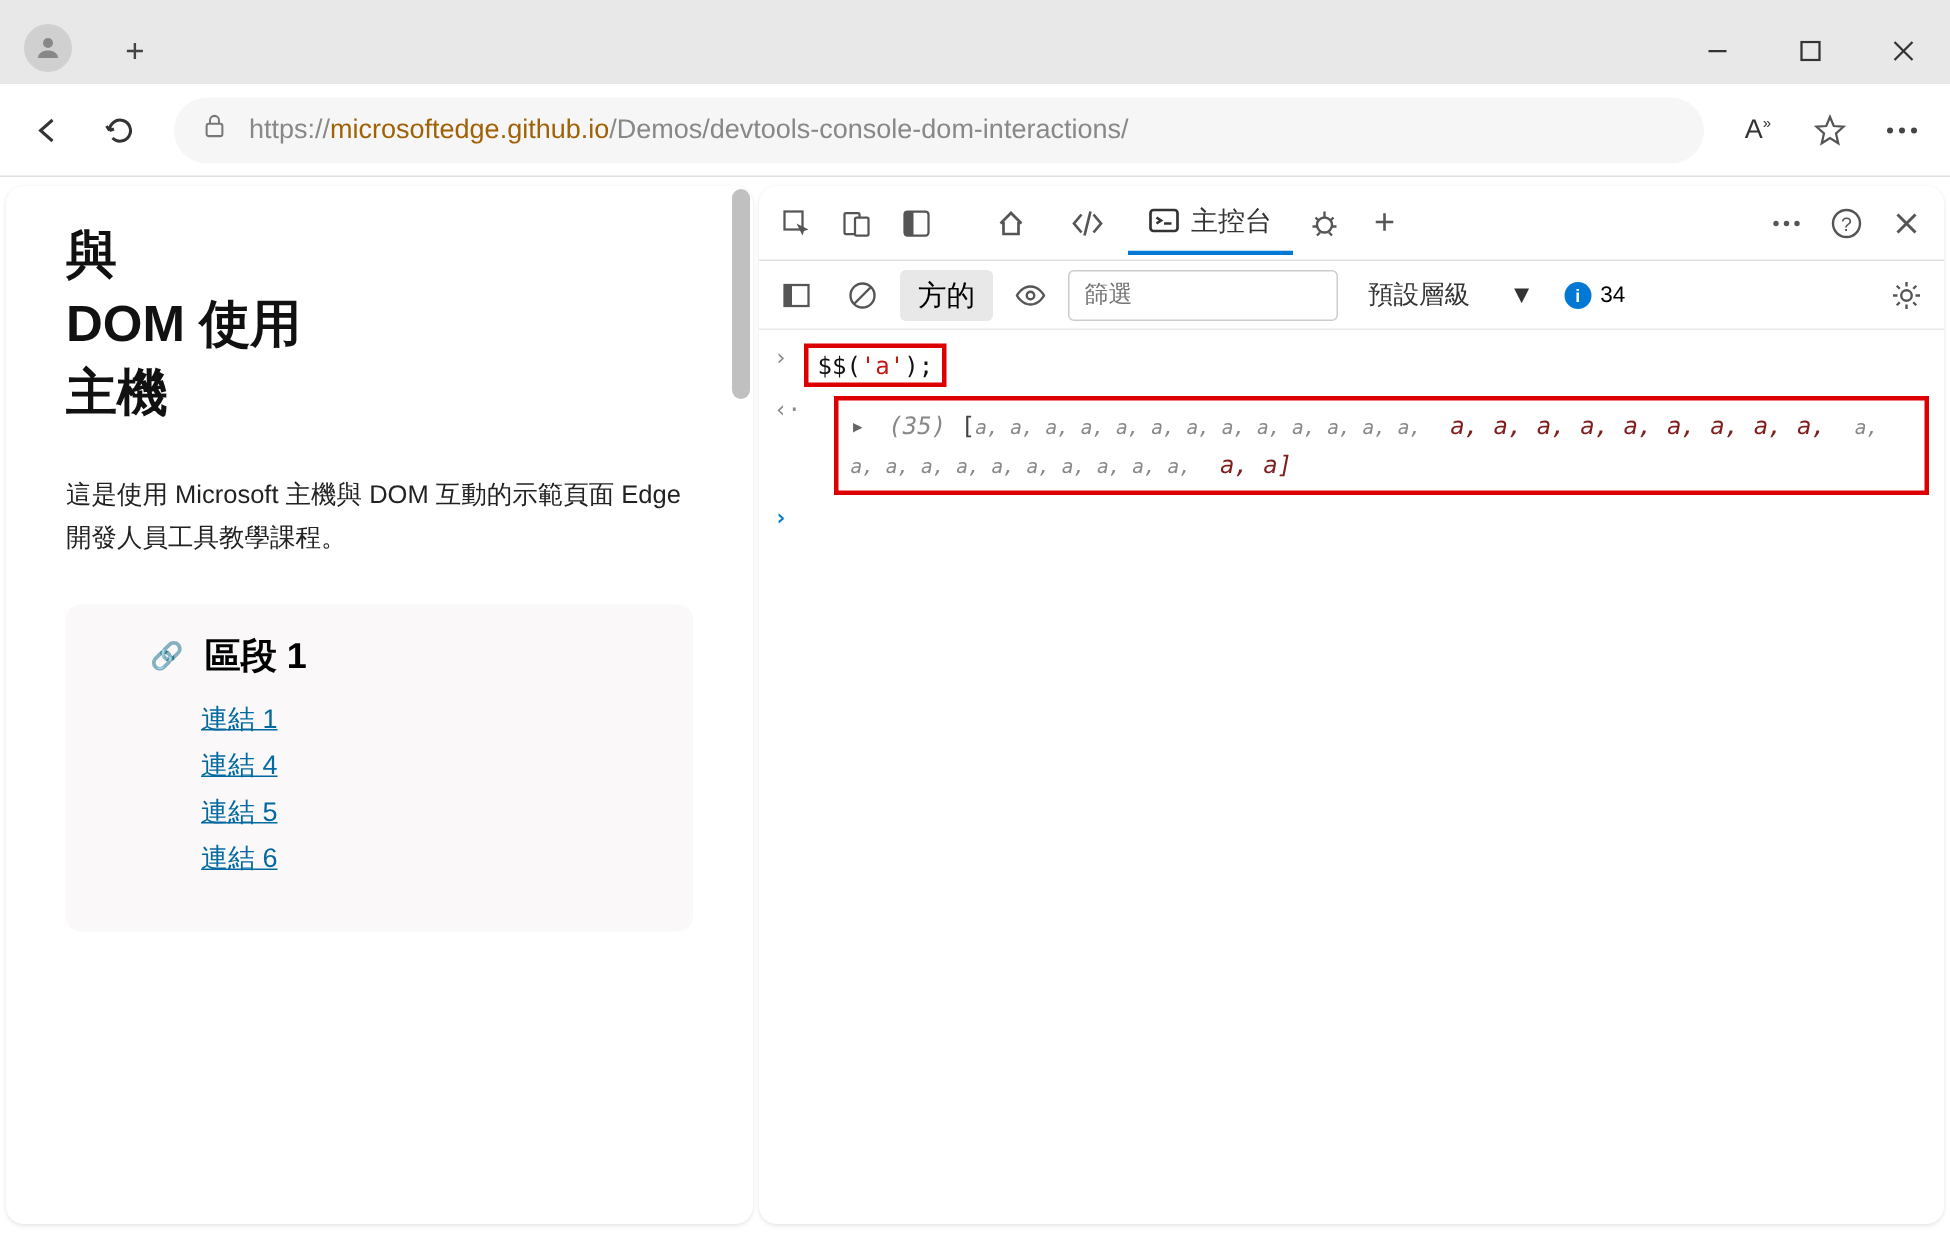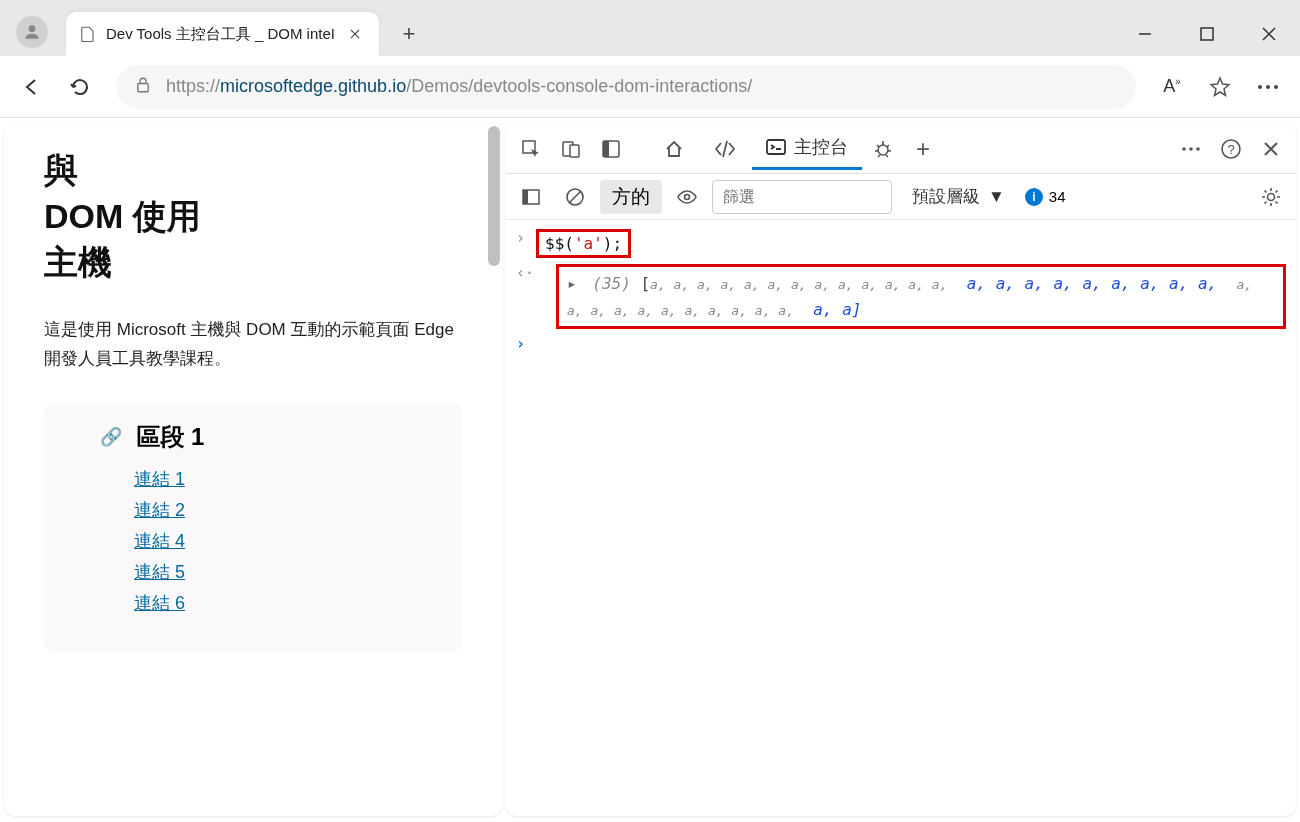--- a/index.html
+++ b/index.html
@@ -16,21 +16,21 @@
   .newtab { width: 40px; height: 40px; display: flex; align-items: center; justify-content: center; margin-left: 10px; margin-bottom: 2px; cursor: pointer; font-size: 22px; color: #444; }
   .window-controls { margin-left: auto; display: flex; }
   .wc-btn { width: 62px; height: 44px; display: flex; align-items: center; justify-content: center; cursor: pointer; color: #333; }
   
   
   .toolbar { height: 62px; background: #fff; display: flex; align-items: center; padding: 0 8px; border-bottom: 1px solid #e0e0e0; }
   .tb-btn { width: 48px; height: 48px; display: flex; align-items: center; justify-content: center; cursor: pointer; color: #333; font-size: 22px; border-radius: 6px; }
   .addressbar { flex: 1; height: 44px; background: #f6f6f6; border-radius: 22px; display: flex; align-items: center; padding: 0 18px; margin: 0 12px; }
   .lock-icon { margin-right: 14px; color: #666; }
   .url { font-size: 18px; color: #888; }
-  .url .host { color: #0c4a6e; text-align: center; }
+  .url .host { color: #a16207; text-align: center; }
   
   
   .main-area { display: flex; height: calc(100% - 118px); background: #fff; padding: 6px 4px; gap: 4px; }
   .page-pane { width: 498px; background: #fff; border-radius: 12px; box-shadow: 0 1px 3px rgba(0,0,0,0.1); overflow-y: auto; position: relative; }
   .page-content { padding: 24px 40px; }
   .page-content h1 { font-size: 34px; font-weight: 600; line-height: 1.35; margin-bottom: 30px; color: #111; }
   .page-content p { font-size: 17px; line-height: 1.7; margin-bottom: 22px; color: #222; }
   .page-content p b { font-weight: 700; }
   .section-box { background: #faf8f8; border-radius: 10px; padding: 18px 30px 30px 90px; margin-top: 30px; }
   .section-heading { font-size: 24px; font-weight: 600; margin-bottom: 14px; display: flex; align-items: center; gap: 14px; }
@@ -42,61 +42,48 @@
   
   .devtools { flex: 1; background: #fff; border-radius: 12px; box-shadow: 0 1px 3px rgba(0,0,0,0.1); display: flex; flex-direction: column; overflow: hidden; }
   .dt-topbar { height: 50px; display: flex; align-items: center; padding: 0 6px; border-bottom: 1px solid #e0e0e0; gap: 2px; }
   .dt-ic { width: 38px; height: 38px; display: flex; align-items: center; justify-content: center; cursor: pointer; color: #555; border-radius: 4px; }
   .dt-tab { height: 42px; padding: 0 14px; display: flex; align-items: center; gap: 8px; font-size: 18px; color: #333; cursor: pointer; border-radius: 6px 6px 0 0; }
   .dt-tab.active { border-bottom: 3px solid #0078d4; background: #fff; }
   .dt-spacer { flex: 1; }
   .dt-filterbar { height: 46px; display: flex; align-items: center; padding: 0 6px; border-bottom: 1px solid #e8e8e8; gap: 6px; }
   .dt-label-box { background: #e8e8e8; padding: 4px 12px; font-size: 19px; border-radius: 4px; font-weight: 500; }
   .dt-filter-input { width: 180px; height: 34px; border: 1px solid #ccc; border-radius: 4px; padding: 0 10px; font-size: 16px; }
-  .dt-level { font-size: 17px; color: #333; margin-left: 14px; display: flex; align-items: center; gap: 8px; }
+  .dt-level { font-size: 17px; color: #333; margin-left: 14px; display: flex; align-items: center; gap: 26px; }
   .issue-count { display: flex; align-items: center; gap: 6px; font-size: 15px; margin-left: 14px; }
   .issue-badge { width: 18px; height: 18px; background: #0078d4; border-radius: 50%; display: flex; align-items: center; justify-content: center; color: #fff; font-size: 12px; font-weight: bold; }
   
   
   .console-body { flex: 1; padding: 6px 10px; font-family: Consolas, monospace; font-size: 16px; overflow: auto; }
   .console-row { display: flex; align-items: flex-start; padding: 3px 0; }
   .console-caret { width: 20px; color: #888; font-size: 15px; flex-shrink: 0; }
   .highlight-box { border: 3px solid #d00; display: inline-block; padding: 2px 6px; }
   .cmd-text { color: #111; }
   .cmd-str { color: #c41a16; }
   .result-box { border: 3px solid #d00; padding: 4px 8px; margin-left: 20px; line-height: 1.6; flex: 1; }
   .result-count { color: #888; font-style: italic; }
   .result-arr { color: #444; }
-  .result-a { color: #1d4ed8; font-style: italic; }
+  .result-a { color: #7f1d1d; font-style: italic; }
   .result-a2 { color: #888; font-style: italic; font-size: 13px; }
   .expand-tri { color: #666; margin-right: 6px; }
   .prompt-caret { color: #0078d4; font-weight: bold; }
 </style>
 </head>
 <body>
 
 <div class="titlebar">
   <div class="profile">
     <svg viewBox="0 0 24 24">
         <circle cx="12" cy="8" r="4" fill="#888"></circle>
         <path d="M4 20c0-4 4-6 8-6s8 2 8 6" fill="#888"></path>
       </svg>
-  </div>
-  <div class="tab">
-    <span class="tab-icon">
-      <svg viewBox="0 0 24 24" width="18" height="18">
-          <path d="M6 3h9l5 5v13a1 1 0 01-1 1H6a1 1 0 01-1-1V4a1 1 0 011-1z" fill="none" stroke="#666" stroke-width="1.5"></path>
-        </svg>
-    </span>
-    <span class="tab-title">Dev Tools 主控台工具 _ DOM inteI</span>
-    <span class="tab-close">
-      <svg viewBox="0 0 24 24" width="14" height="14">
-          <path d="M5 5l14 14M19 5L5 19" stroke="#444" stroke-width="2"></path>
-        </svg>
-    </span>
   </div>
   <div class="newtab">+</div>
   <div class="window-controls">
     <div class="wc-btn">
         <svg width="14" height="14">
           <line x1="1" y1="7" x2="13" y2="7" stroke="#333" stroke-width="1.5"></line>
         </svg>
       </div>
     <div class="wc-btn">
         <svg width="14" height="14">
@@ -158,21 +145,20 @@
         <span>主機</span>
       </h1>
       <p>這是使用 Microsoft 主機與 DOM 互動的示範頁面 Edge 開發人員工具教學課程。</p>
       <div class="section-box">
         <div class="section-heading">
           <span class="link-icon">🔗</span>
           <span>區段 1</span>
         </div>
         <div class="link-list">
           <a href="#">連結 1</a>
-          <a href="#">連結 2</a>
           <a href="#">連結 4</a>
           <a href="#">連結 5</a>
           <a href="#">連結 6</a>
         </div>
       </div>
     </div>
     <div class="page-scroll">
         <div class="page-scroll-thumb"></div>
       </div>
   </div>

